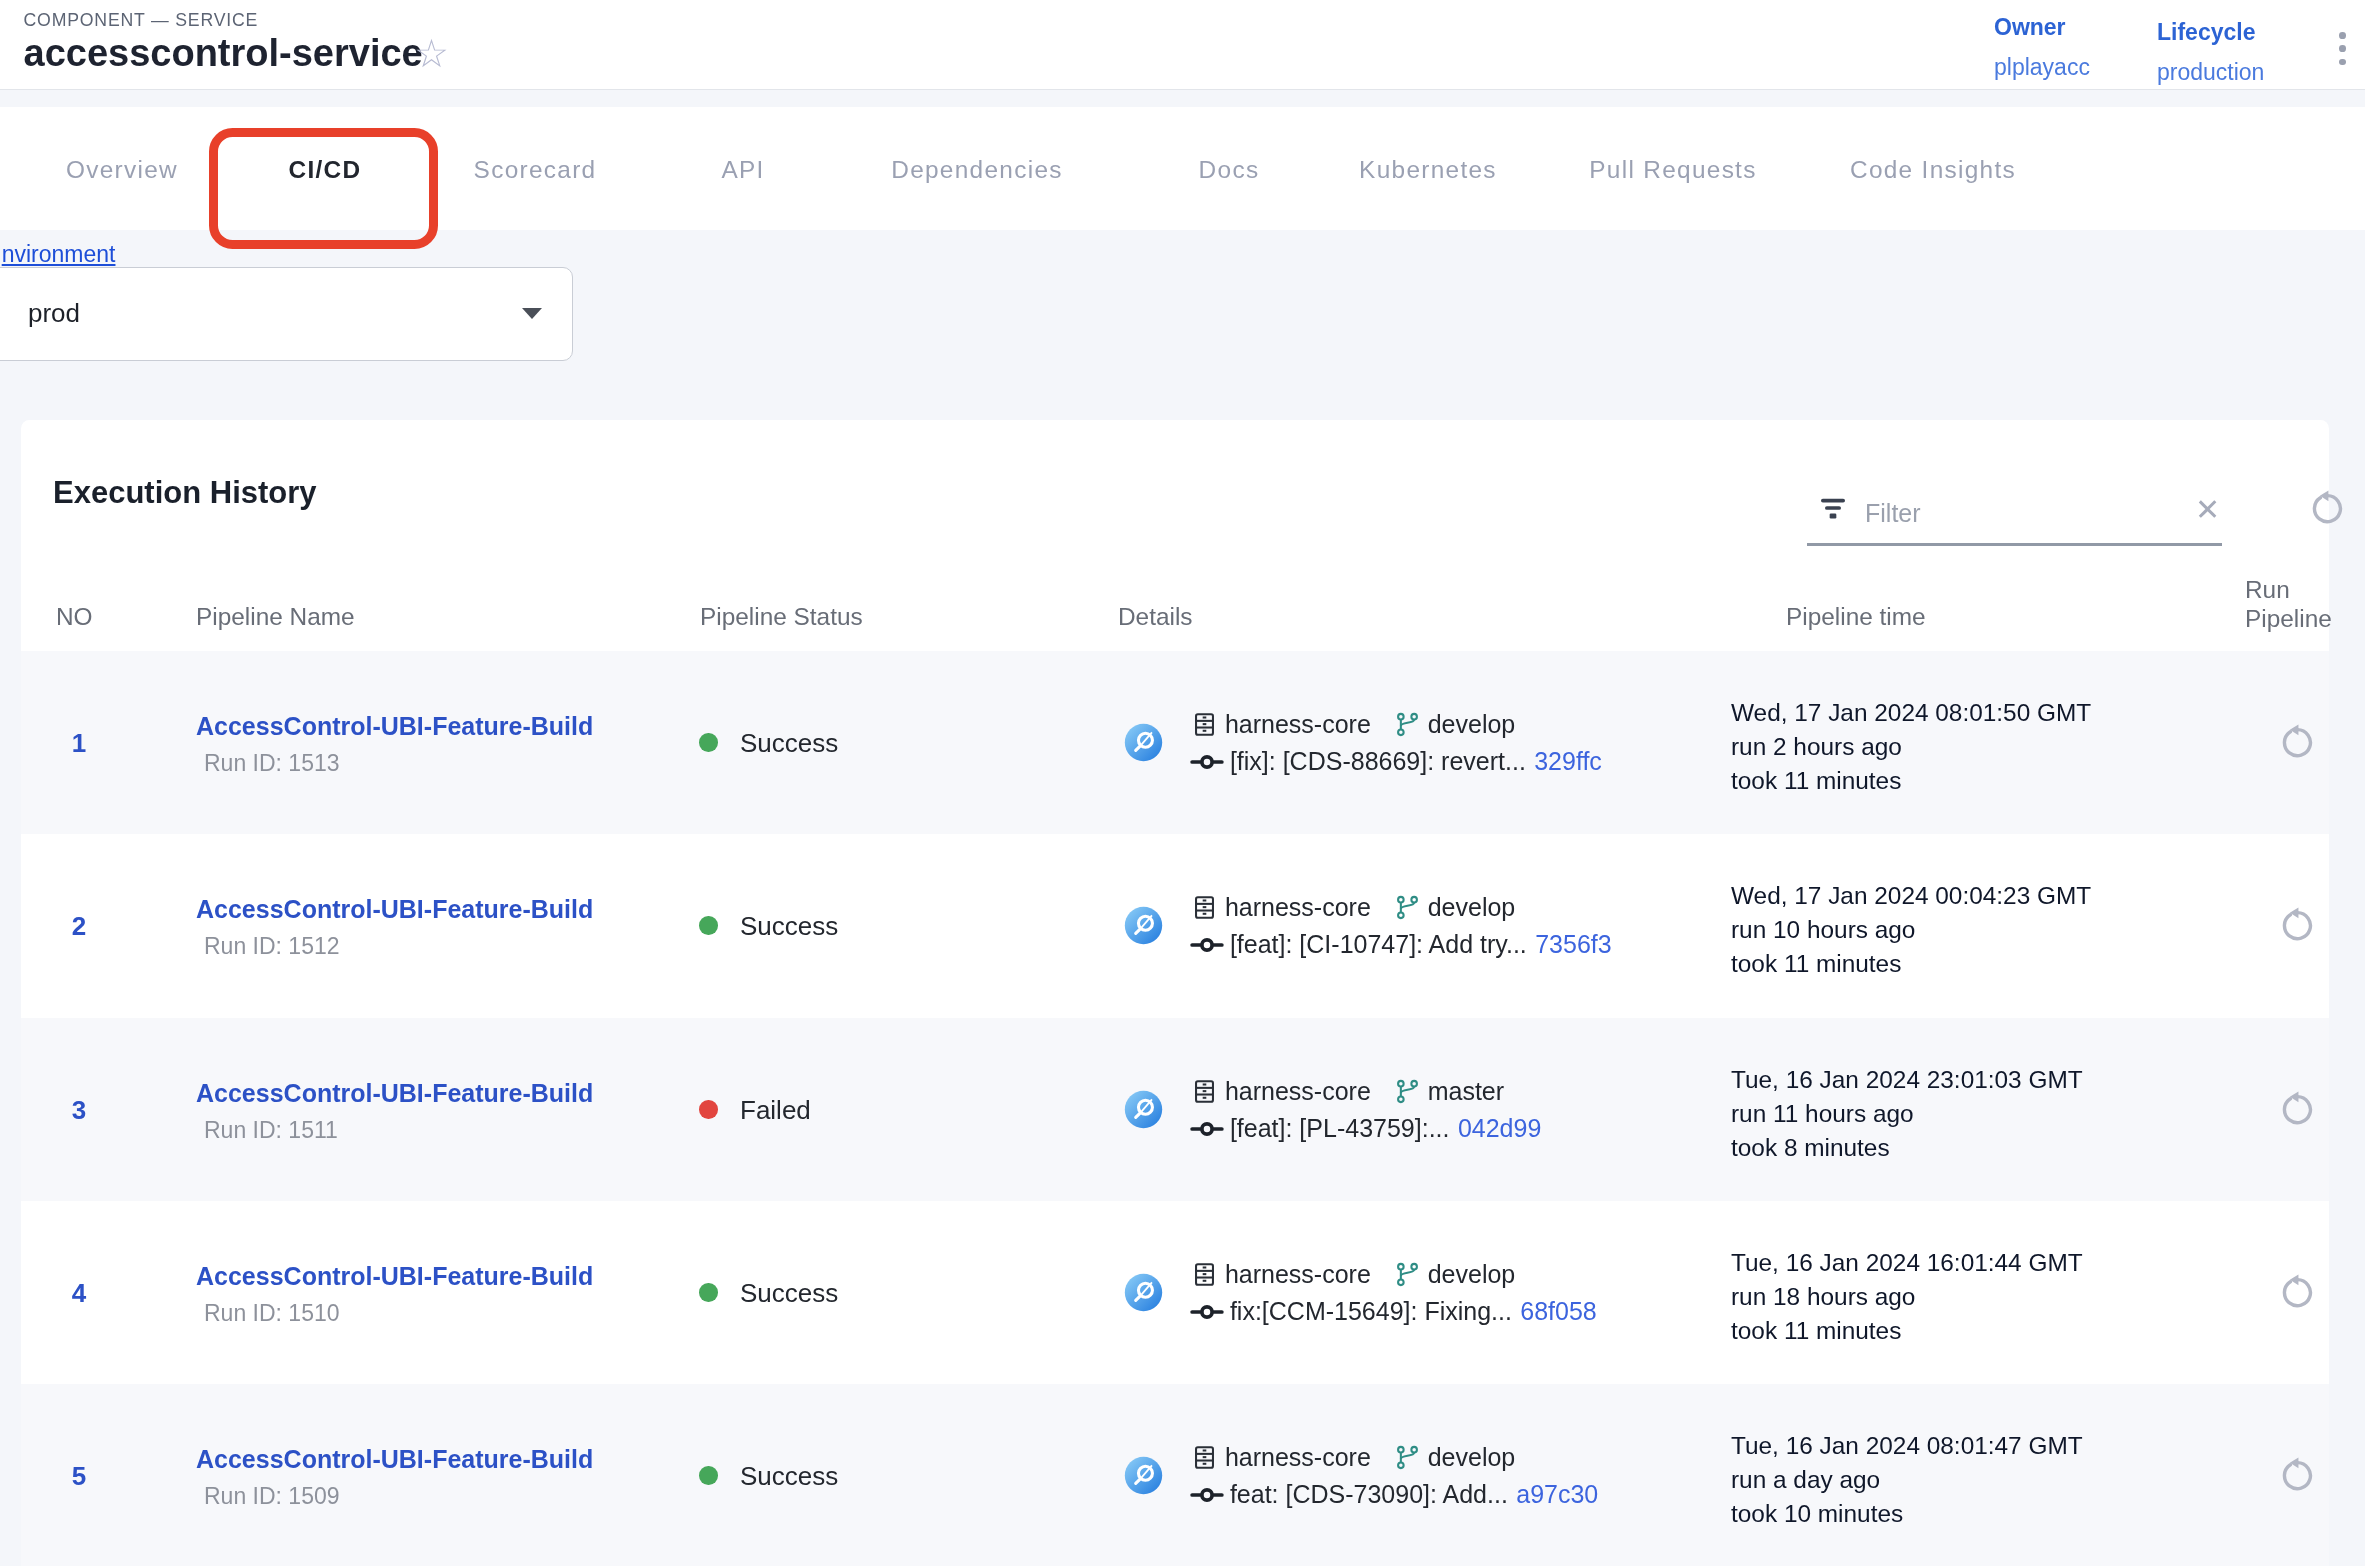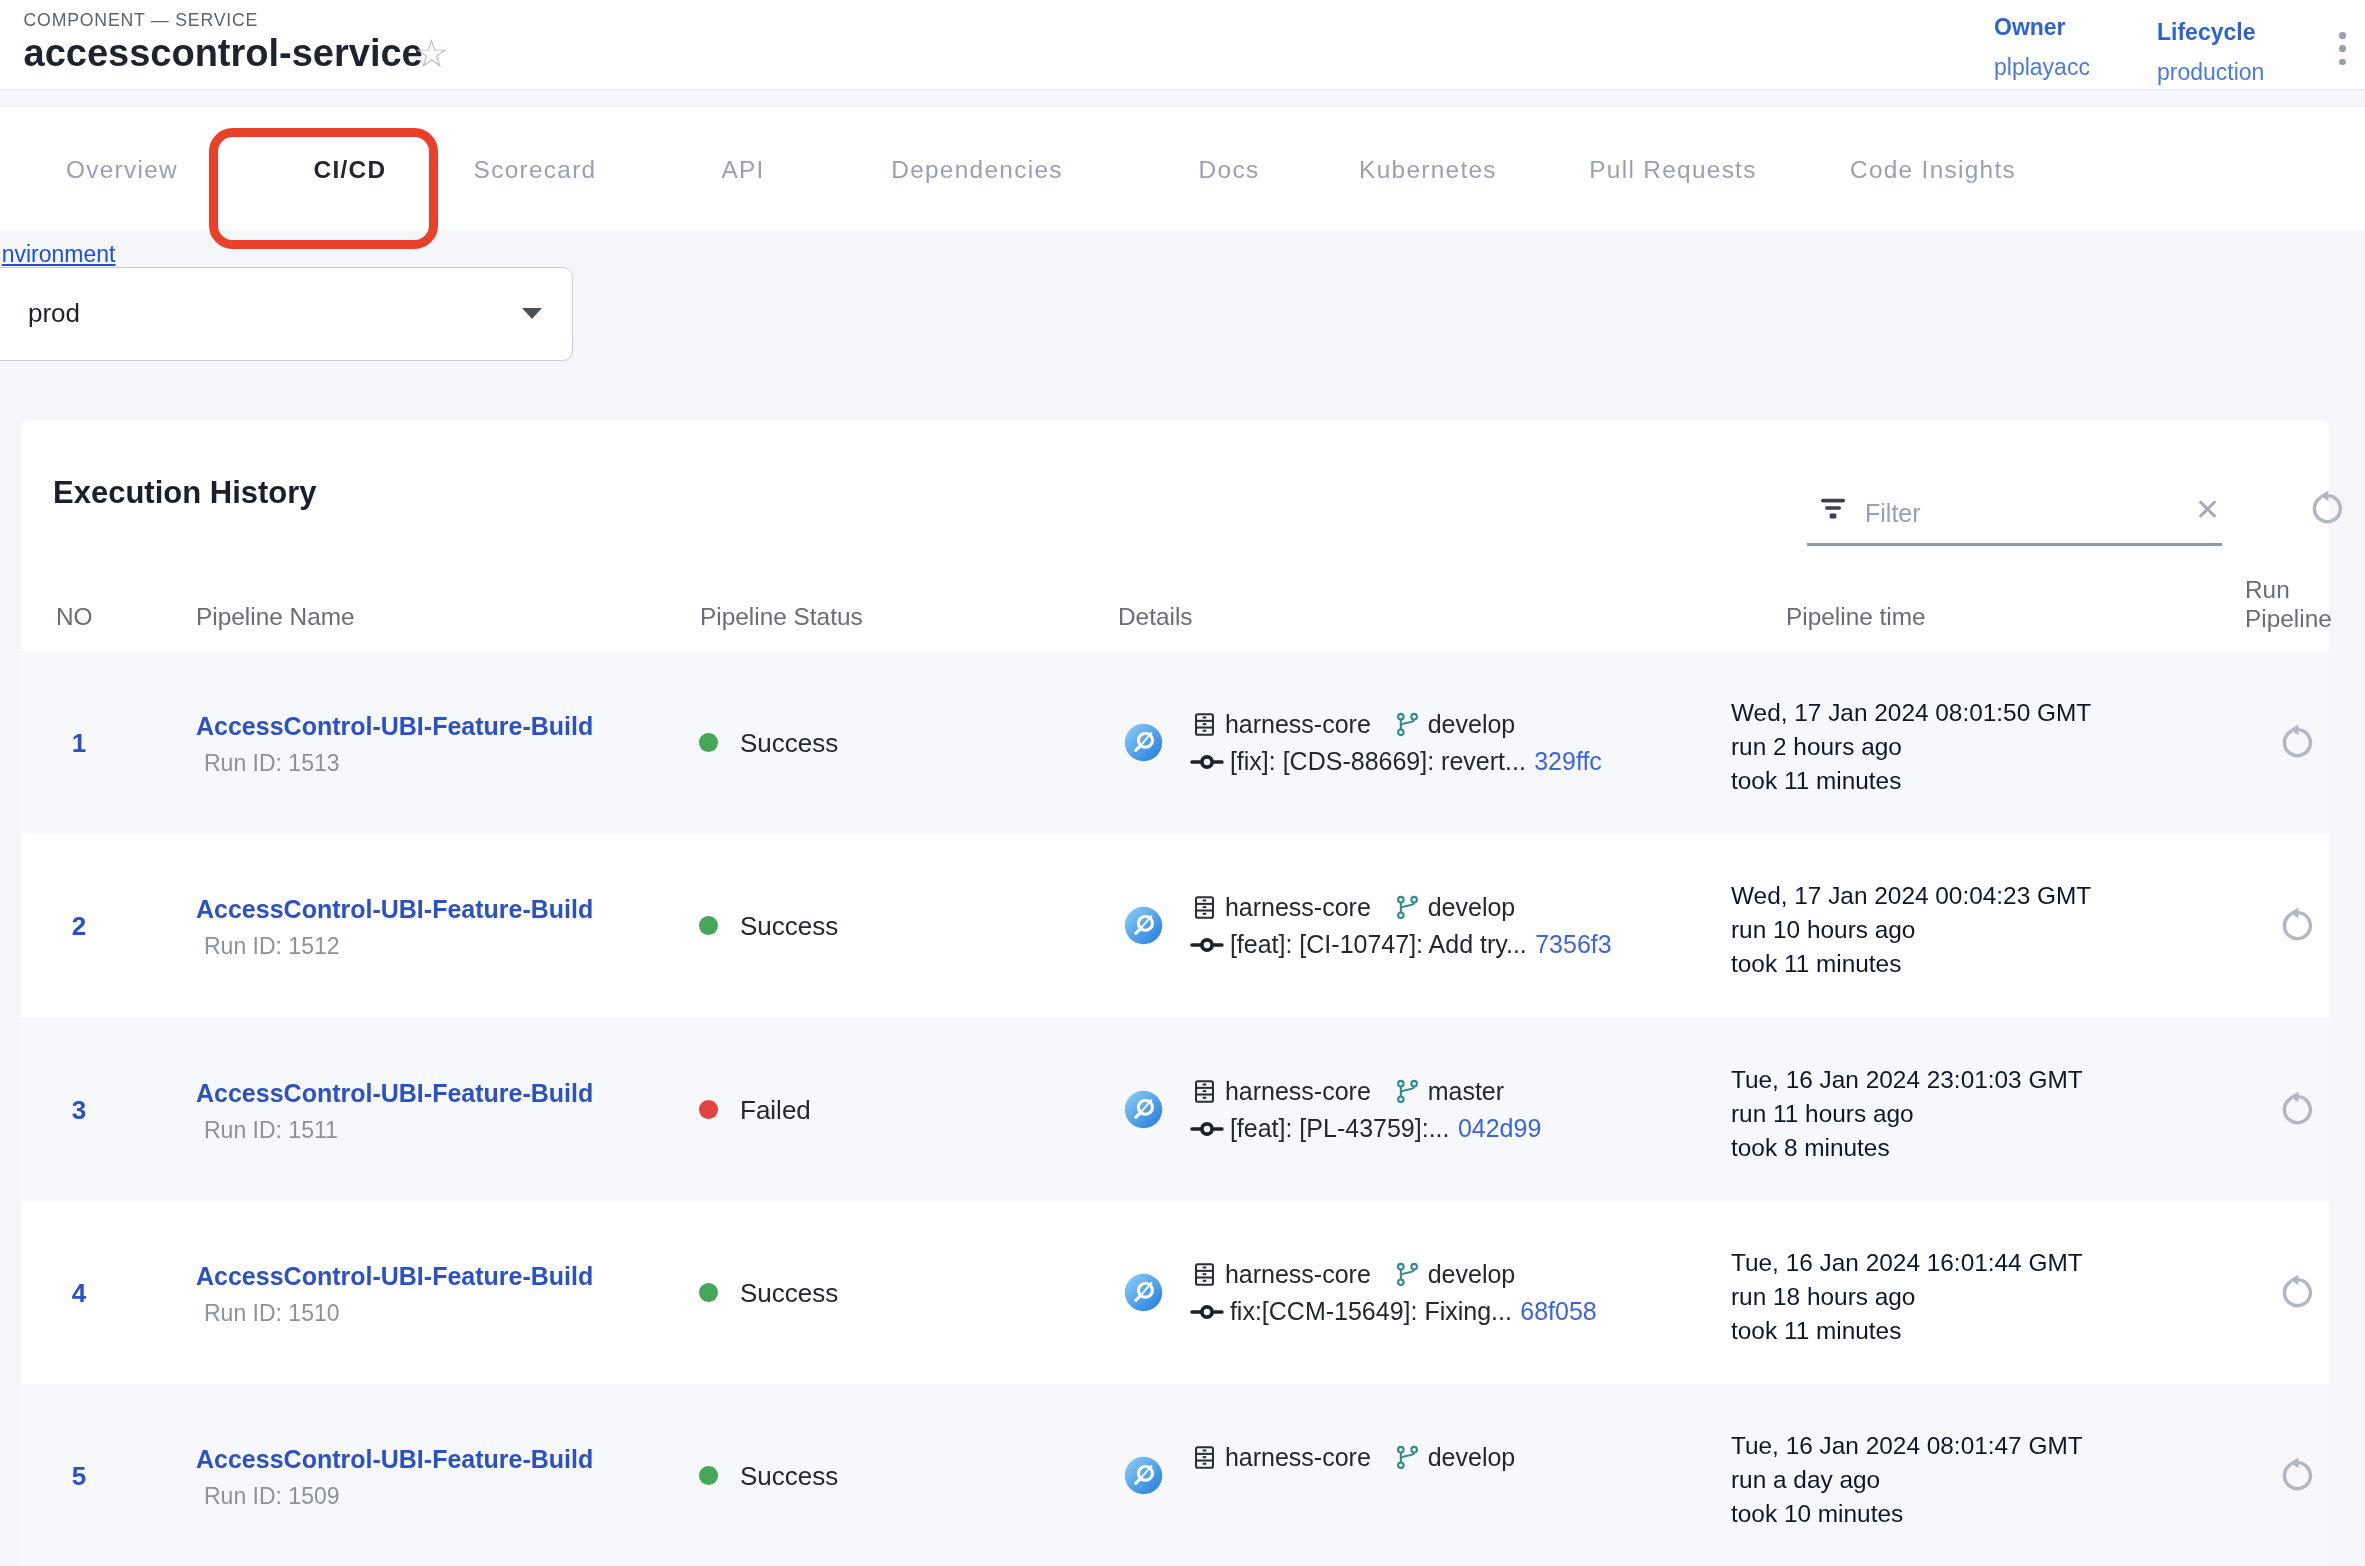--- a/index.html
+++ b/index.html
@@ -18,21 +18,21 @@
   .star { position:absolute; left:414px; top:34px; font-size:39px; color:#b7bbd2; line-height:1; }
   .meta-block { position:absolute; width:160px; }
   .meta-label { font-size:23px; font-weight:bold; color:#2c63d4; }
   .meta-value { font-size:23px; color:#4a7ade; margin-top:13.5px; }
   .kebab { position:absolute; left:2339px; top:32px; width:8.4px; cursor:pointer; }
   .kebab i { display:block; width:6.7px; height:6.7px; border-radius:50%; background:#9aa0af; margin:0 0 6.7px 0; }
 
   
   .tab-bar { position:absolute; left:0; top:107px; width:2366px; height:123px; background:#ffffff; }
   .tab { position:absolute; top:49px; transform:translateX(-50%); font-size:24.4px; letter-spacing:1.3px; color:#9aa0b2; white-space:nowrap; cursor:pointer; }
-  .tab.active { color:#22262e; font-weight:bold;margin-left:25px; }
+  .tab.active { color:#22262e; font-weight:bold; }
   .tab-underline { position:absolute; left:225px; top:224px; width:202px; height:5px; background:#2b57cb; }
   .annotation-box { position:absolute; left:209px; top:128px; width:229px; height:121px; border:9.2px solid #e8402a; border-radius:23.5px; pointer-events:none; }
 
   
   .env-label { position:absolute; left:1.7px; top:241px; font-size:23px; color:#1d4ed8;text-decoration:underline; }
   .env-select { position:absolute; left:-15px; top:267px; width:588px; height:94px; background:#ffffff; border:1.7px solid #c9cdd5; border-radius:10px; cursor:pointer; }
   .env-value { position:absolute; left:42px; top:30px; font-size:26px; color:#1d2129; }
   .env-caret { position:absolute; right:30px; top:40px; width:0; height:0; border-left:10px solid transparent; border-right:10px solid transparent; border-top:11.8px solid #4a4f58; }
 
   
@@ -400,20 +400,29 @@
             </svg>
           </span>
         <span>harness-core</span>
         <span class="ic branch-ic">
             <svg class="icon" width="29" height="29" viewBox="0 0 34 34">
               <use href="#i-branch"></use>
             </svg>
           </span>
         <span>develop</span>
       </div>
+      <div class="dline">
+        <span class="ic">
+            <svg class="icon" width="34" height="34" viewBox="0 0 40 40">
+              <use href="#i-commit"></use>
+            </svg>
+          </span>
+        <span>feat: [CDS-73090]: Add...</span>
+        <a class="hash">a97c30</a>
+      </div>
     </div>
     <div class="time">
       <div>Tue, 16 Jan 2024 08:01:47 GMT</div>
       <div>run a day ago</div>
       <div>took 10 minutes</div>
     </div>
     <span class="rerun">
         <svg class="icon" width="39" height="39" viewBox="0 0 46 46">
           <use href="#i-rerun"></use>
         </svg>

